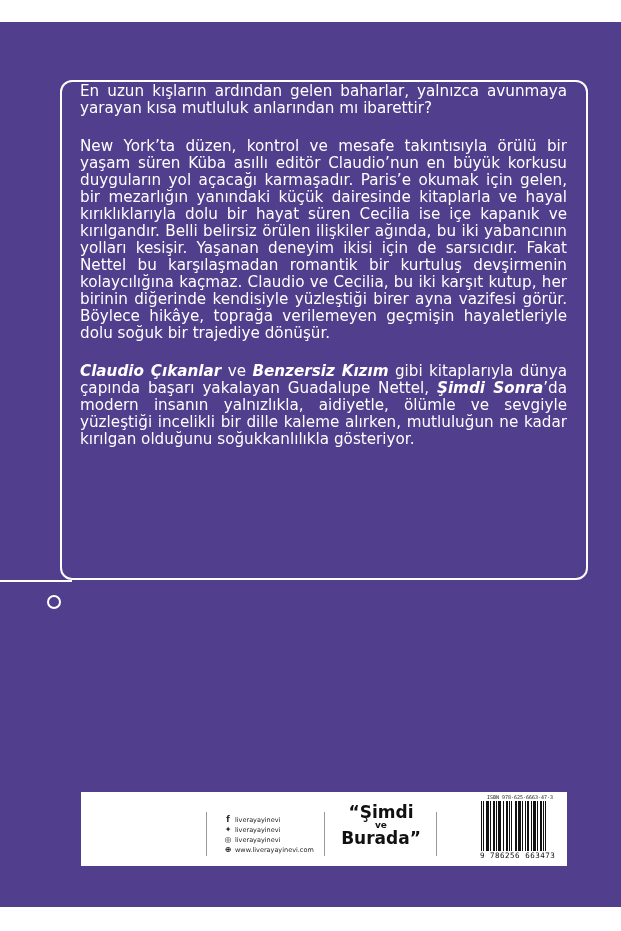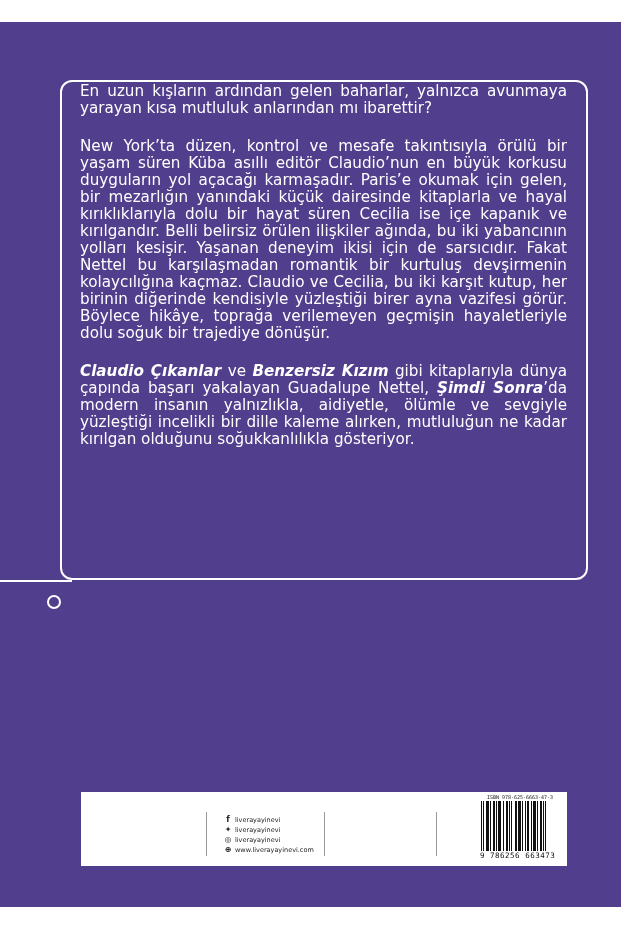--- a/index.html
+++ b/index.html
@@ -53,20 +53,25 @@
     <div>
         <span class="ic">◎</span>
         <span>liverayayinevi</span>
       </div>
     <div>
         <span class="ic">⊕</span>
         <span>www.liverayayinevi.com</span>
       </div>
   </div>
   <div class="sep" style="left:243px"></div>
+  <div class="slogan">
+    <div>“Şimdi</div>
+    <div class="ve">ve</div>
+    <div>Burada”</div>
+  </div>
   <div class="sep" style="left:355px"></div>
   <div class="barcode">
     <div class="isbn">ISBN 978-625-6663-47-3</div>
     <div class="bars">
       <span style="width:1px"></span>
         <i style="width:1px"></i>
         <span style="width:1px"></span>
         <i style="width:2px"></i>
         <span style="width:3px"></span>
         <i style="width:1px"></i>

